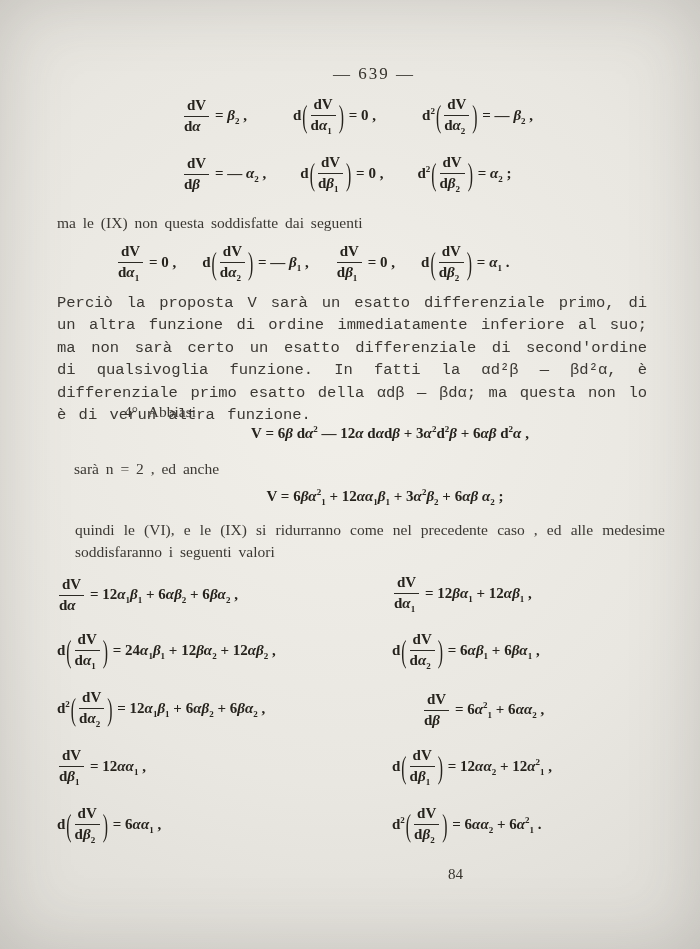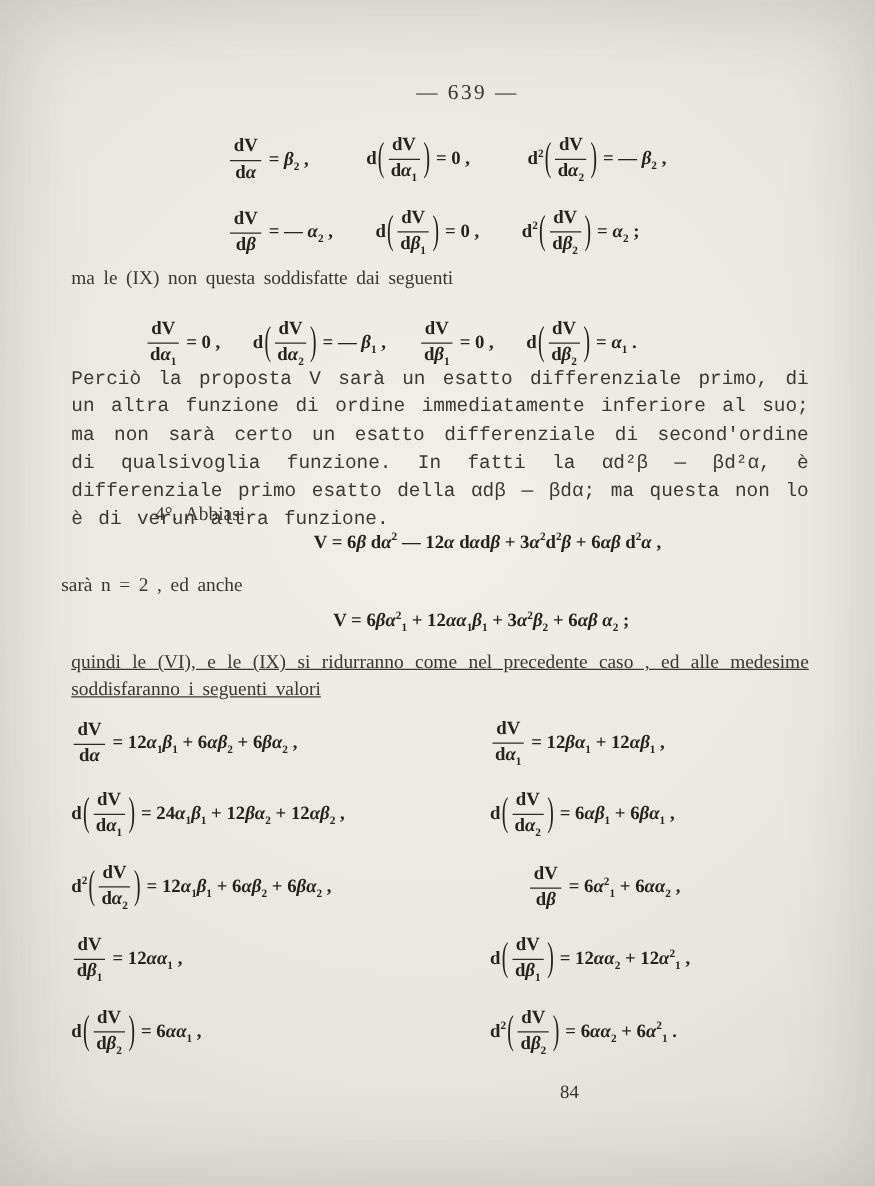--- a/index.html
+++ b/index.html
@@ -9,21 +9,21 @@
     box-shadow:inset 0 0 70px rgba(90,88,80,.22);
     font-family:"Liberation Serif","DejaVu Serif",serif;
     color:#3b3833;
   }
   .abs{position:absolute;}
   .bodytext{font-size:15.5px;line-height:22.4px;word-spacing:3px;color:#3b3833;}
   .just{text-align:justify;}
   .header{width:100%;text-align:center;font-size:17px;letter-spacing:2px;color:#35322c;}
   .fmrow{display:flex;align-items:center;}
   .fm{font-weight:bold;color:#26231d;font-size:15px;white-space:nowrap;}
-  .fm .frac{display:inline-block;vertical-align:middle;text-align:center;margin:16px 2px;}
+  .fm .frac{display:inline-block;vertical-align:middle;text-align:left;margin:4px 2px;}
   .fm .frac .num{display:block;padding:0 3px 2px;border-bottom:1.4px solid #2c2a24;line-height:1.05;}
   .fm .frac .den{display:block;padding-top:2px;line-height:1.05;}
   .fm sub{font-size:.6em;font-weight:bold;}
   .fm sup{font-size:.6em;font-weight:bold;}
   .gk{font-style:italic;}
   .bp{display:inline-block;transform:scaleY(2.05);font-size:1.05em;font-weight:normal;vertical-align:middle;margin:0 1px;}
   .center-f{text-align:center;}
   .grow{left:57px;right:20px;display:flex;align-items:center;}
   .gcell-l{flex:0 0 335px;}
   .gcell-r{flex:1;}
@@ -58,27 +58,27 @@
   </div>
 
   <div class="abs bodytext just" style="top:292px;left:57px;width:590px;font-family:Liberation Mono, monospace;">Perciò la proposta V sarà un esatto differenziale primo, di un altra funzione di ordine immediatamente inferiore al suo; ma non sarà certo un esatto differenziale di second'ordine di qualsivoglia funzione. In fatti la αd²β — βd²α, è differenziale primo esatto della αdβ — βdα; ma questa non lo è di verun altra funzione.</div>
 
   <div class="abs bodytext" style="top:401px;left:124px;">4°. Abbiasi</div>
 
   <div class="abs center-f" style="top:424px;left:75px;width:630px;">
     <span class="fm">V = 6<span class="gk">β</span> d<span class="gk">α</span><sup>2</sup> — 12<span class="gk">α</span> d<span class="gk">α</span>d<span class="gk">β</span> + 3<span class="gk">α</span><sup>2</sup>d<sup>2</sup><span class="gk">β</span> + 6<span class="gk">α</span><span class="gk">β</span> d<sup>2</sup><span class="gk">α</span> ,</span>
   </div>
 
-  <div class="abs bodytext" style="top:458px;left:49px;text-align:center;">sarà n = 2 , ed anche</div>
+  <div class="abs bodytext" style="top:458px;left:74px;text-align:center;">sarà n = 2 , ed anche</div>
 
   <div class="abs center-f" style="top:487px;left:70px;width:630px;">
     <span class="fm">V = 6<span class="gk">β</span><span class="gk">α</span><sup>2</sup><sub>1</sub> + 12<span class="gk">α</span><span class="gk">α</span><sub>1</sub><span class="gk">β</span><sub>1</sub> + 3<span class="gk">α</span><sup>2</sup><span class="gk">β</span><sub>2</sub> + 6<span class="gk">α</span><span class="gk">β</span> <span class="gk">α</span><sub>2</sub> ;</span>
   </div>
 
-  <div class="abs bodytext just" style="top:519px;left:57px;width:590px;text-decoration:underline;">quindi le (VI), e le (IX) si ridurranno come nel precedente caso , ed alle medesime soddisfaranno i seguenti valori</div>
+  <div class="abs bodytext just" style="top:519px;left:75px;width:590px;">quindi le (VI), e le (IX) si ridurranno come nel precedente caso , ed alle medesime soddisfaranno i seguenti valori</div>
 
   <div class="abs grow" style="top:570px;height:50px;">
     <div class="gcell-l fm"><span class="frac"><span class="num">dV</span><span class="den">d<span class="gk">α</span></span></span> = 12<span class="gk">α</span><sub>1</sub><span class="gk">β</span><sub>1</sub> + 6<span class="gk">α</span><span class="gk">β</span><sub>2</sub> + 6<span class="gk">β</span><span class="gk">α</span><sub>2</sub> ,</div>
     <div class="gcell-r fm"><span class="frac"><span class="num">dV</span><span class="den">d<span class="gk">α</span><sub>1</sub></span></span> = 12<span class="gk">β</span><span class="gk">α</span><sub>1</sub> + 12<span class="gk">α</span><span class="gk">β</span><sub>1</sub> ,</div>
   </div>
   <div class="abs grow" style="top:626px;height:52px;">
     <div class="gcell-l fm">d<span class="bp">(</span><span class="frac"><span class="num">dV</span><span class="den">d<span class="gk">α</span><sub>1</sub></span></span><span class="bp">)</span> = 24<span class="gk">α</span><sub>1</sub><span class="gk">β</span><sub>1</sub> + 12<span class="gk">β</span><span class="gk">α</span><sub>2</sub> + 12<span class="gk">α</span><span class="gk">β</span><sub>2</sub> ,</div>
     <div class="gcell-r fm">d<span class="bp">(</span><span class="frac"><span class="num">dV</span><span class="den">d<span class="gk">α</span><sub>2</sub></span></span><span class="bp">)</span> = 6<span class="gk">α</span><span class="gk">β</span><sub>1</sub> + 6<span class="gk">β</span><span class="gk">α</span><sub>1</sub> ,</div>
   </div>
   <div class="abs grow" style="top:684px;height:52px;gap:30px;">

